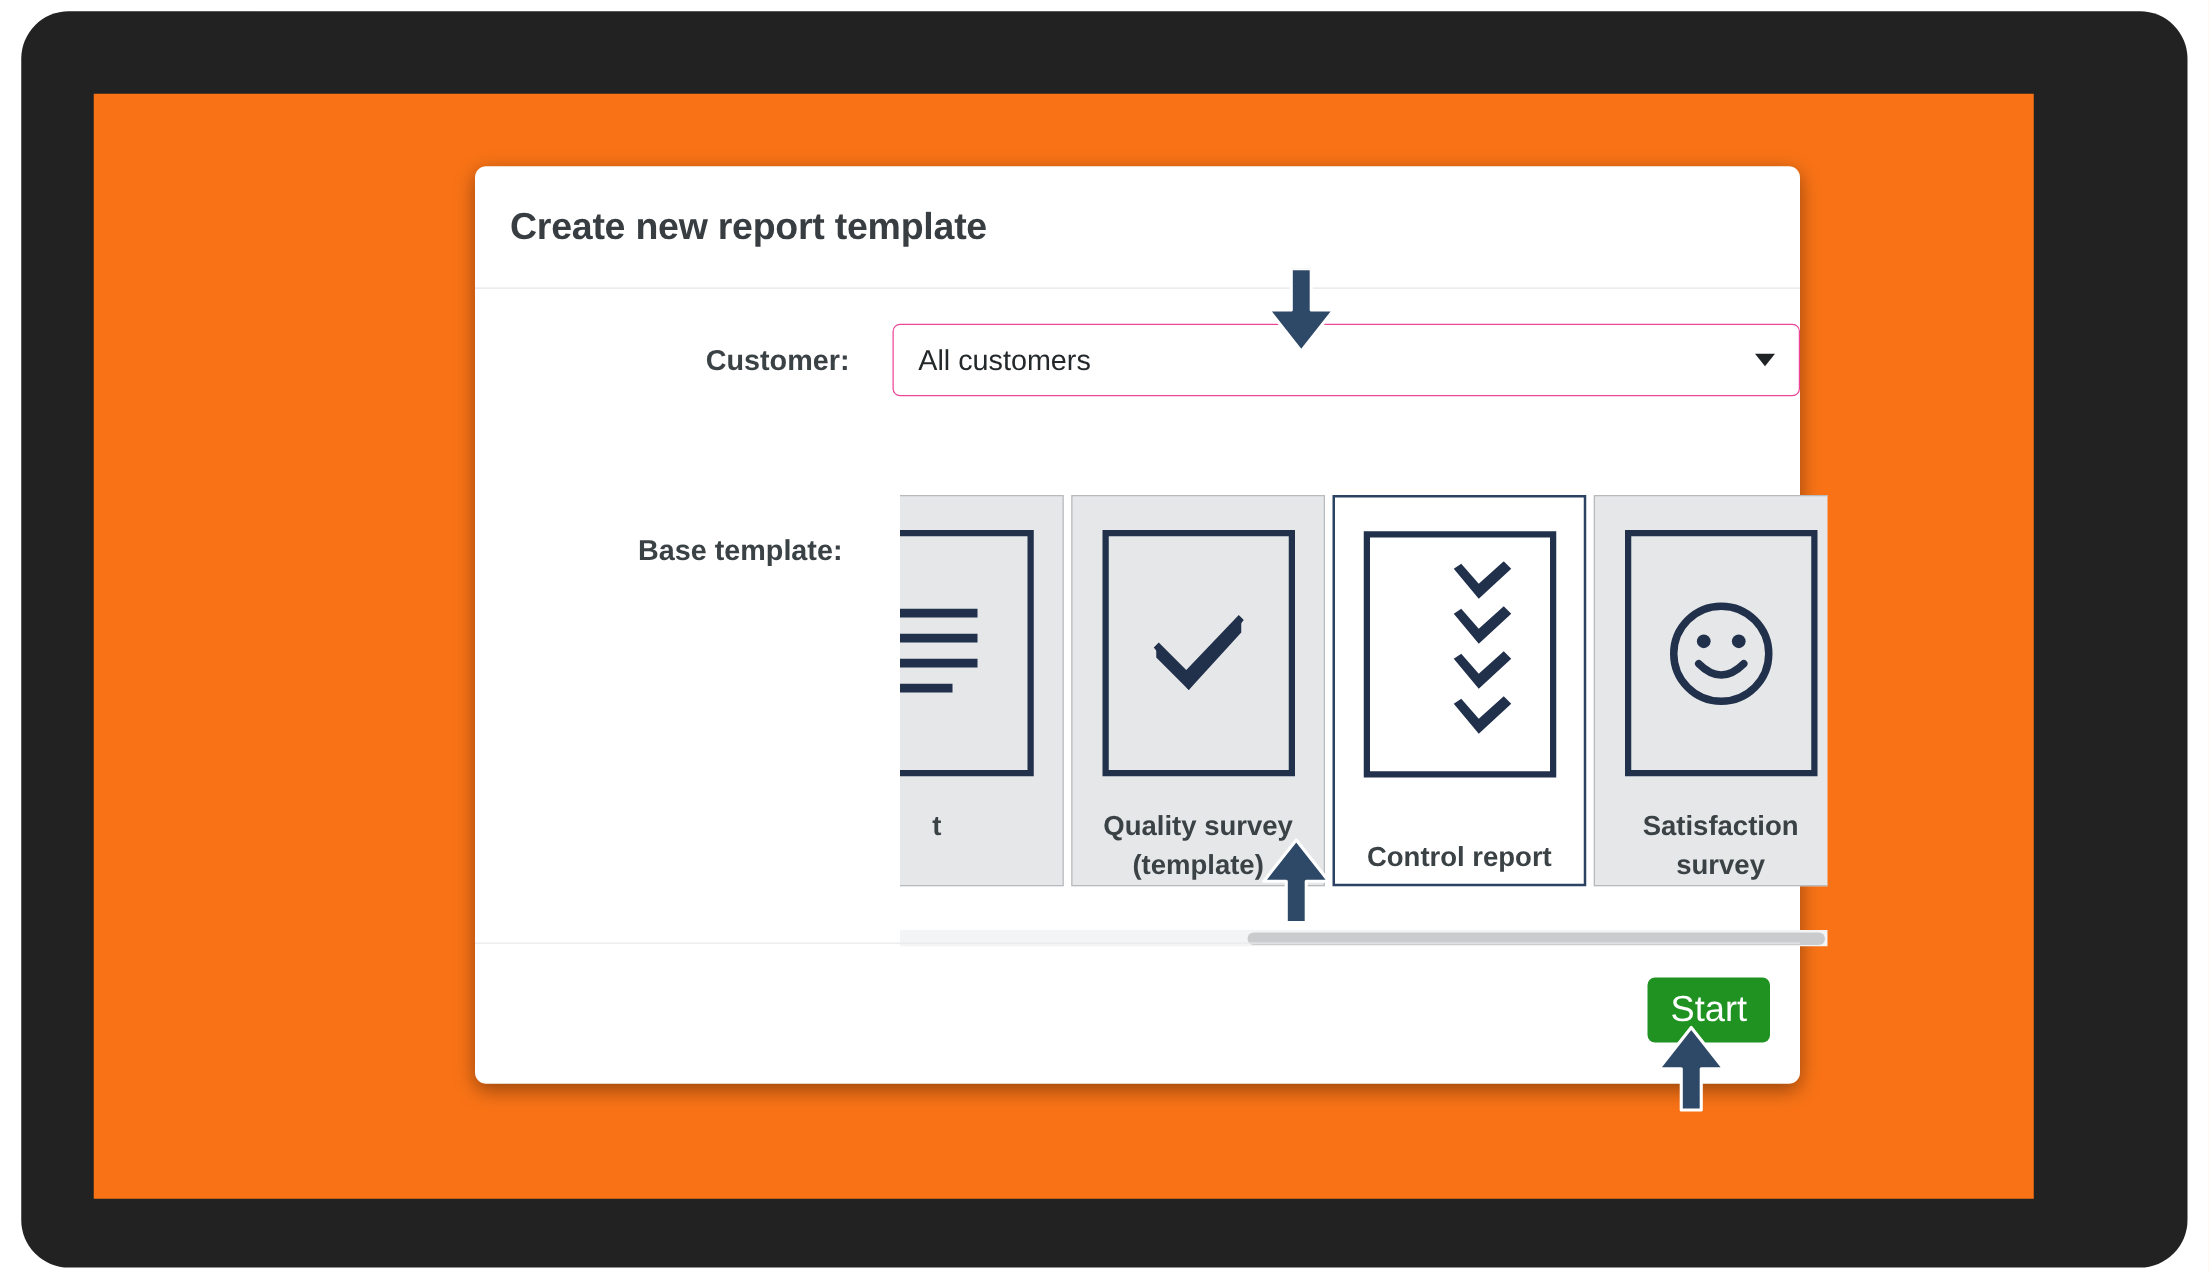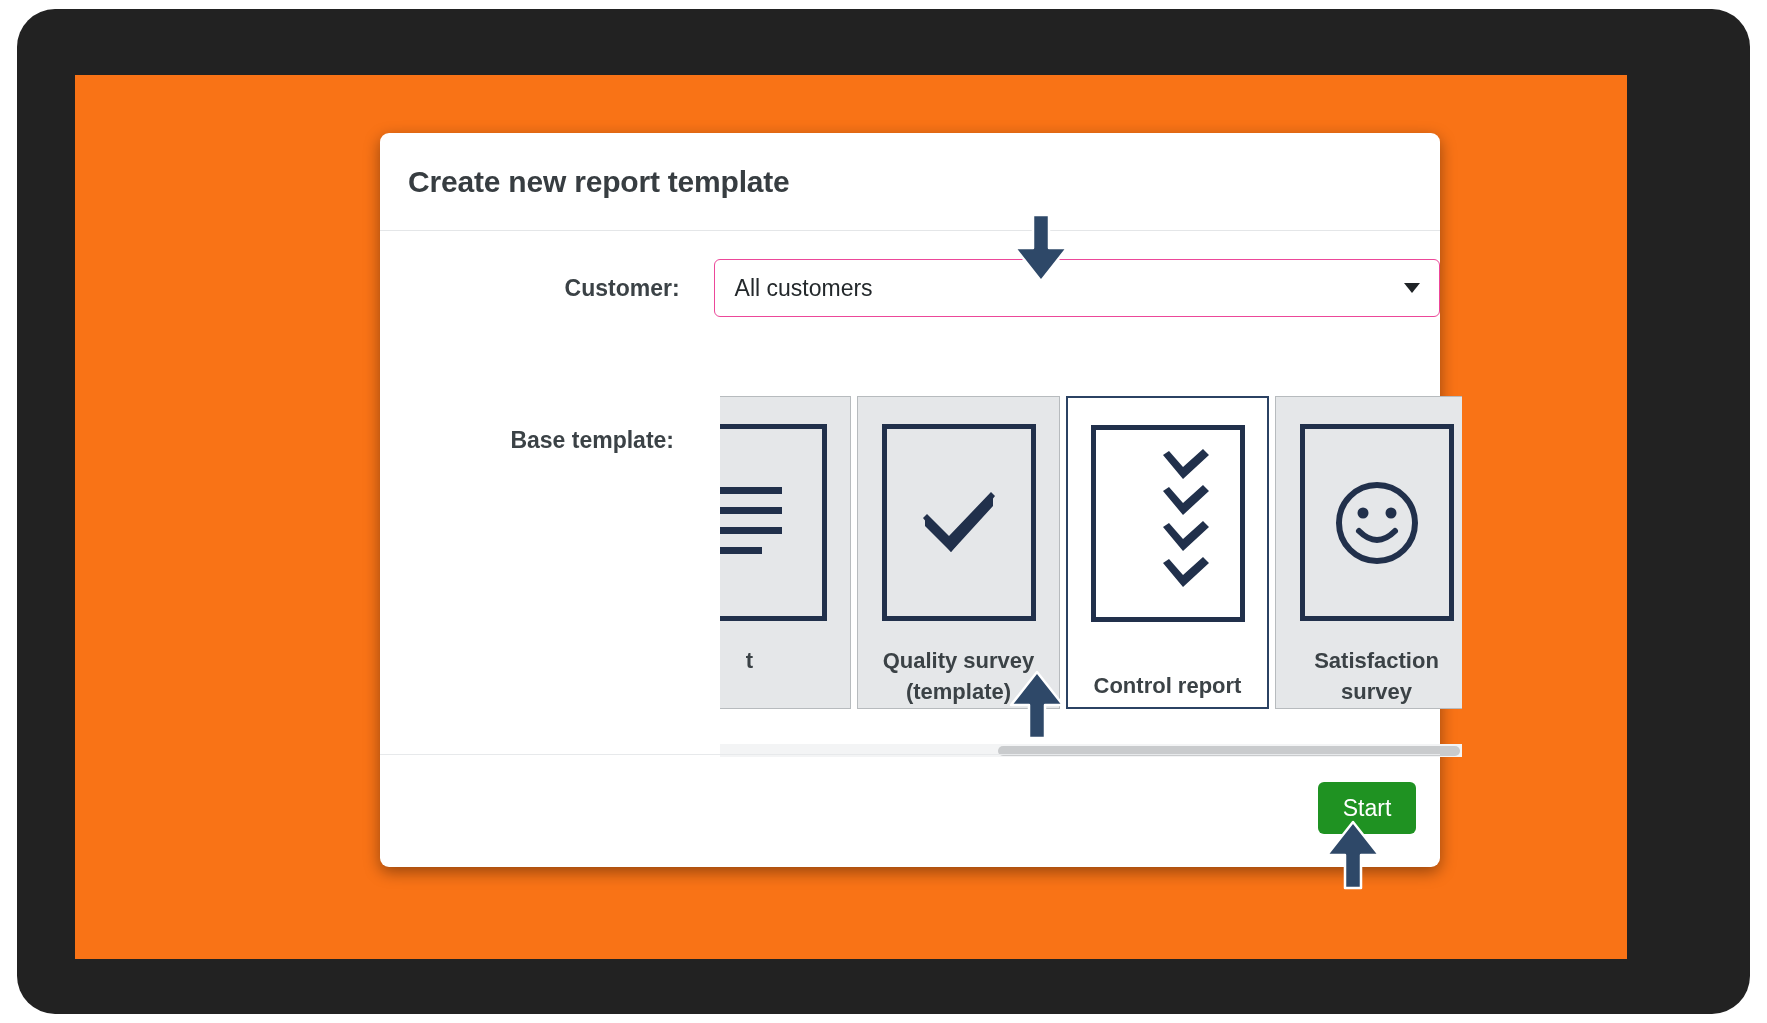--- a/index.html
+++ b/index.html
@@ -225,21 +225,21 @@
   .start-btn {
     position: absolute;
     right: 24px;
     top: 27px;
     width: 98px;
     height: 52px;
     background: #1f9222;
     border: none;
     border-radius: 6px;
     color: #ffffff;
-    font-size: 23px;
+    font-size: 29px;
     font-family: "Liberation Sans", sans-serif;
     cursor: pointer;
   }
 
   
   .ann-arrow { position: absolute; pointer-events: none; }
   .ann-down-dropdown { left: 1013px; top: 215px; }
   .ann-up-card      { left: 1009px; top: 668px; }
   .ann-up-start     { left: 1325px; top: 818px; }
 </style>

